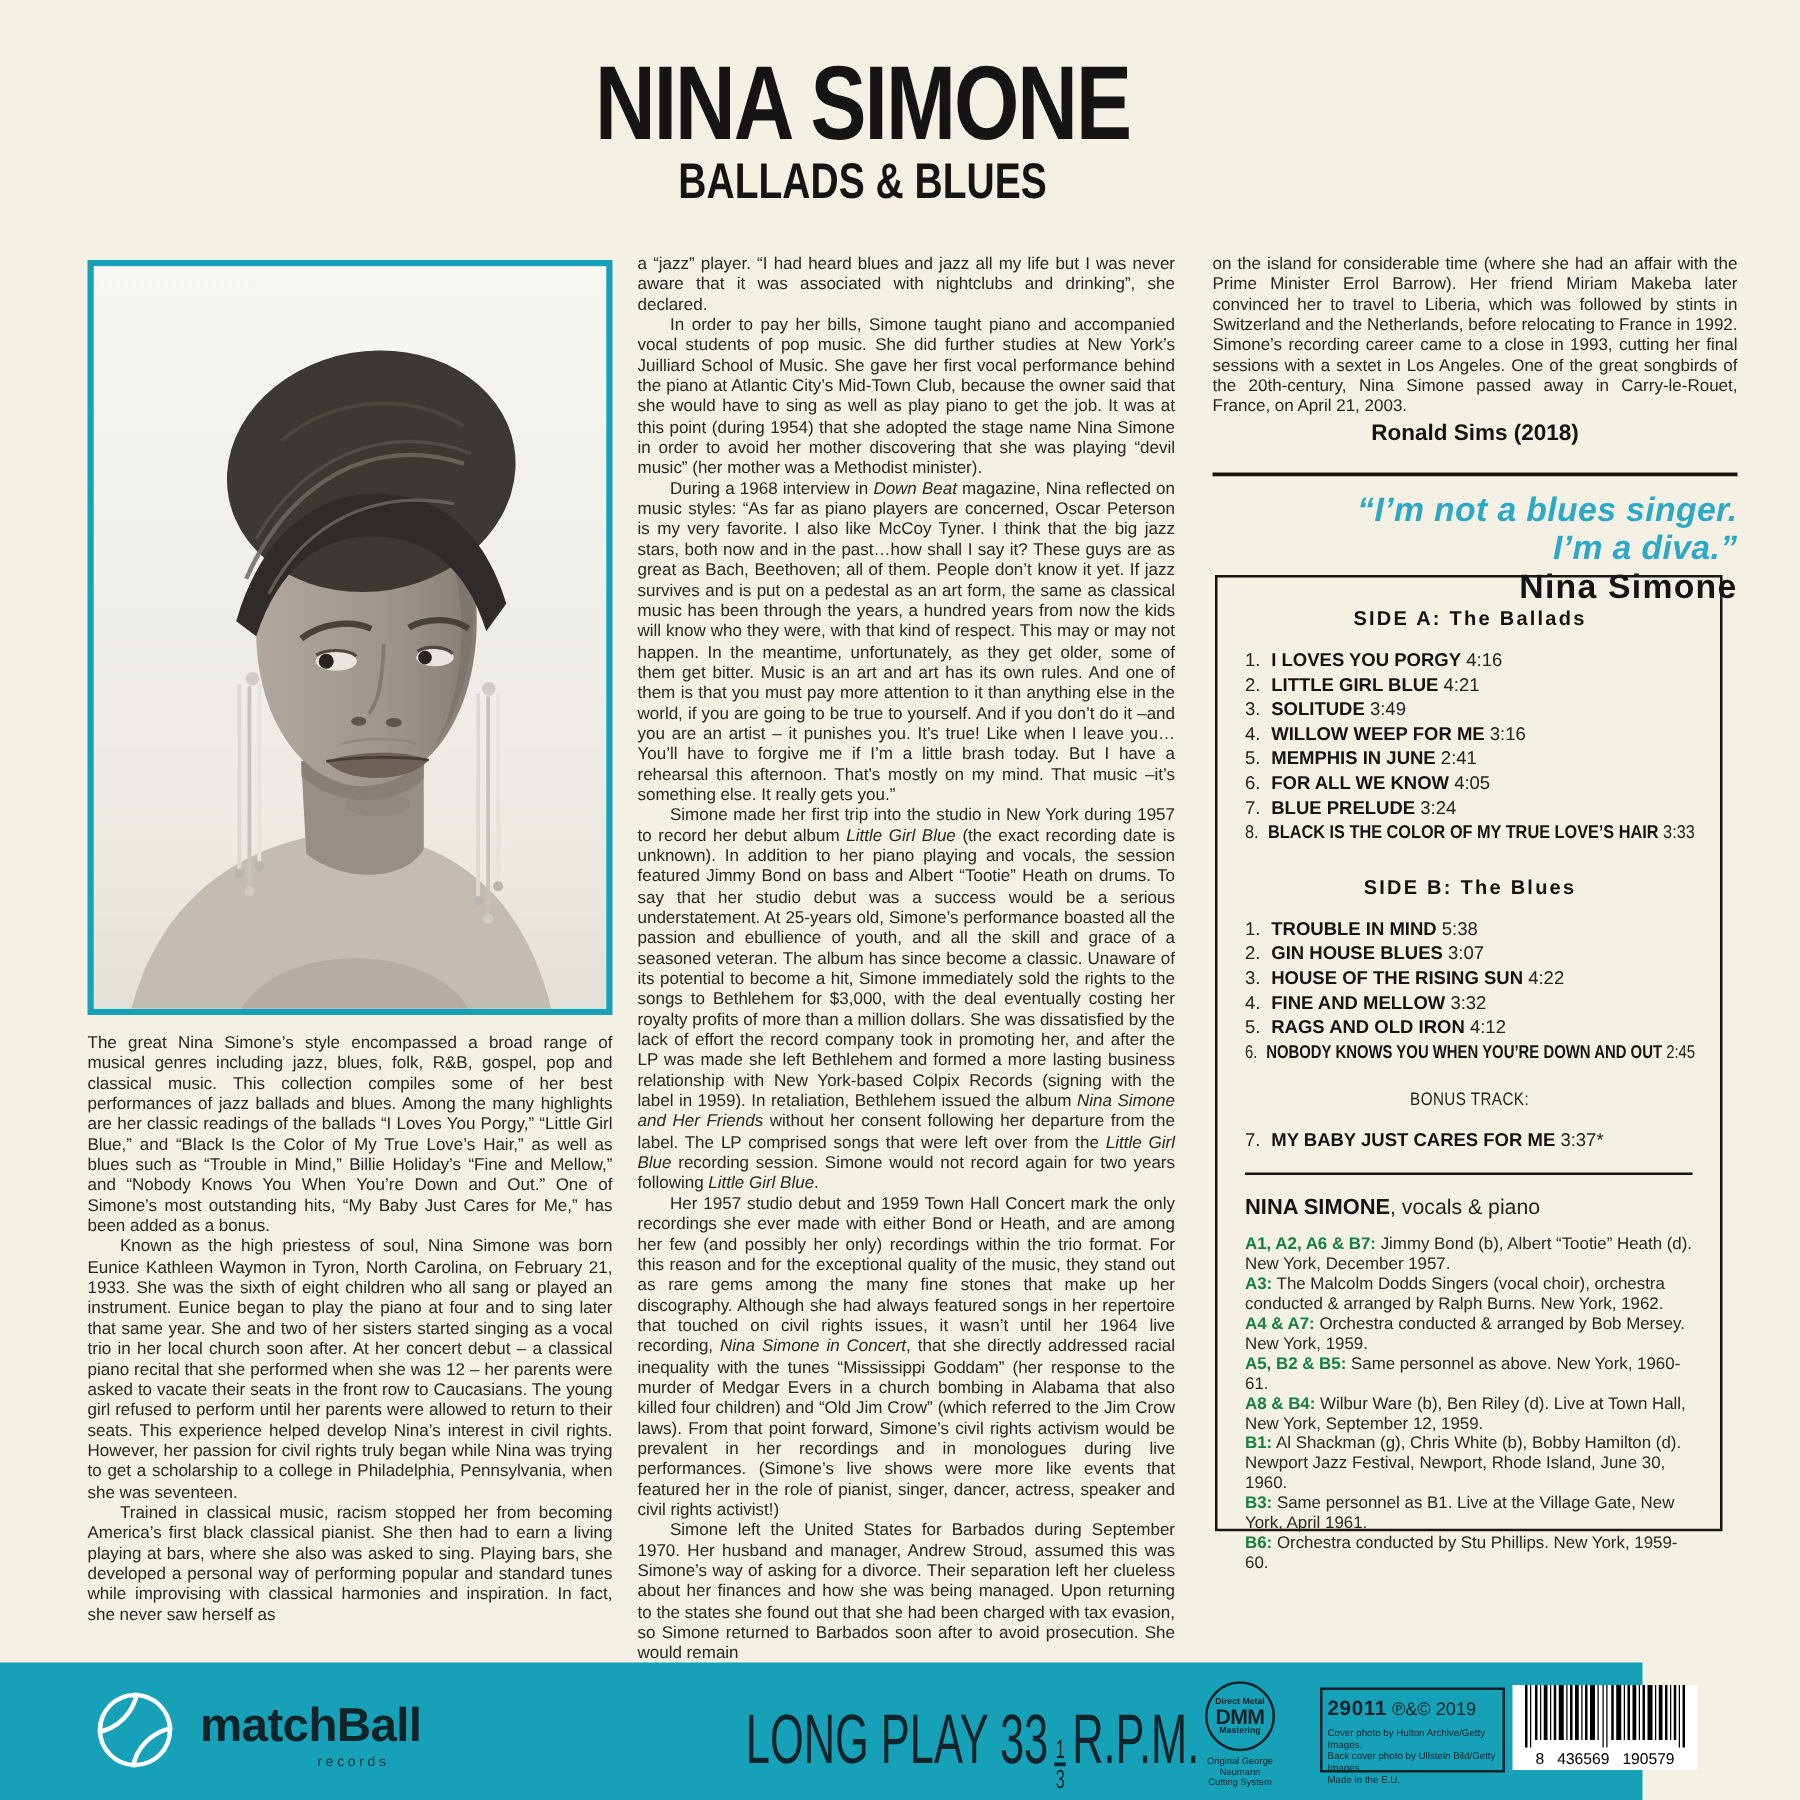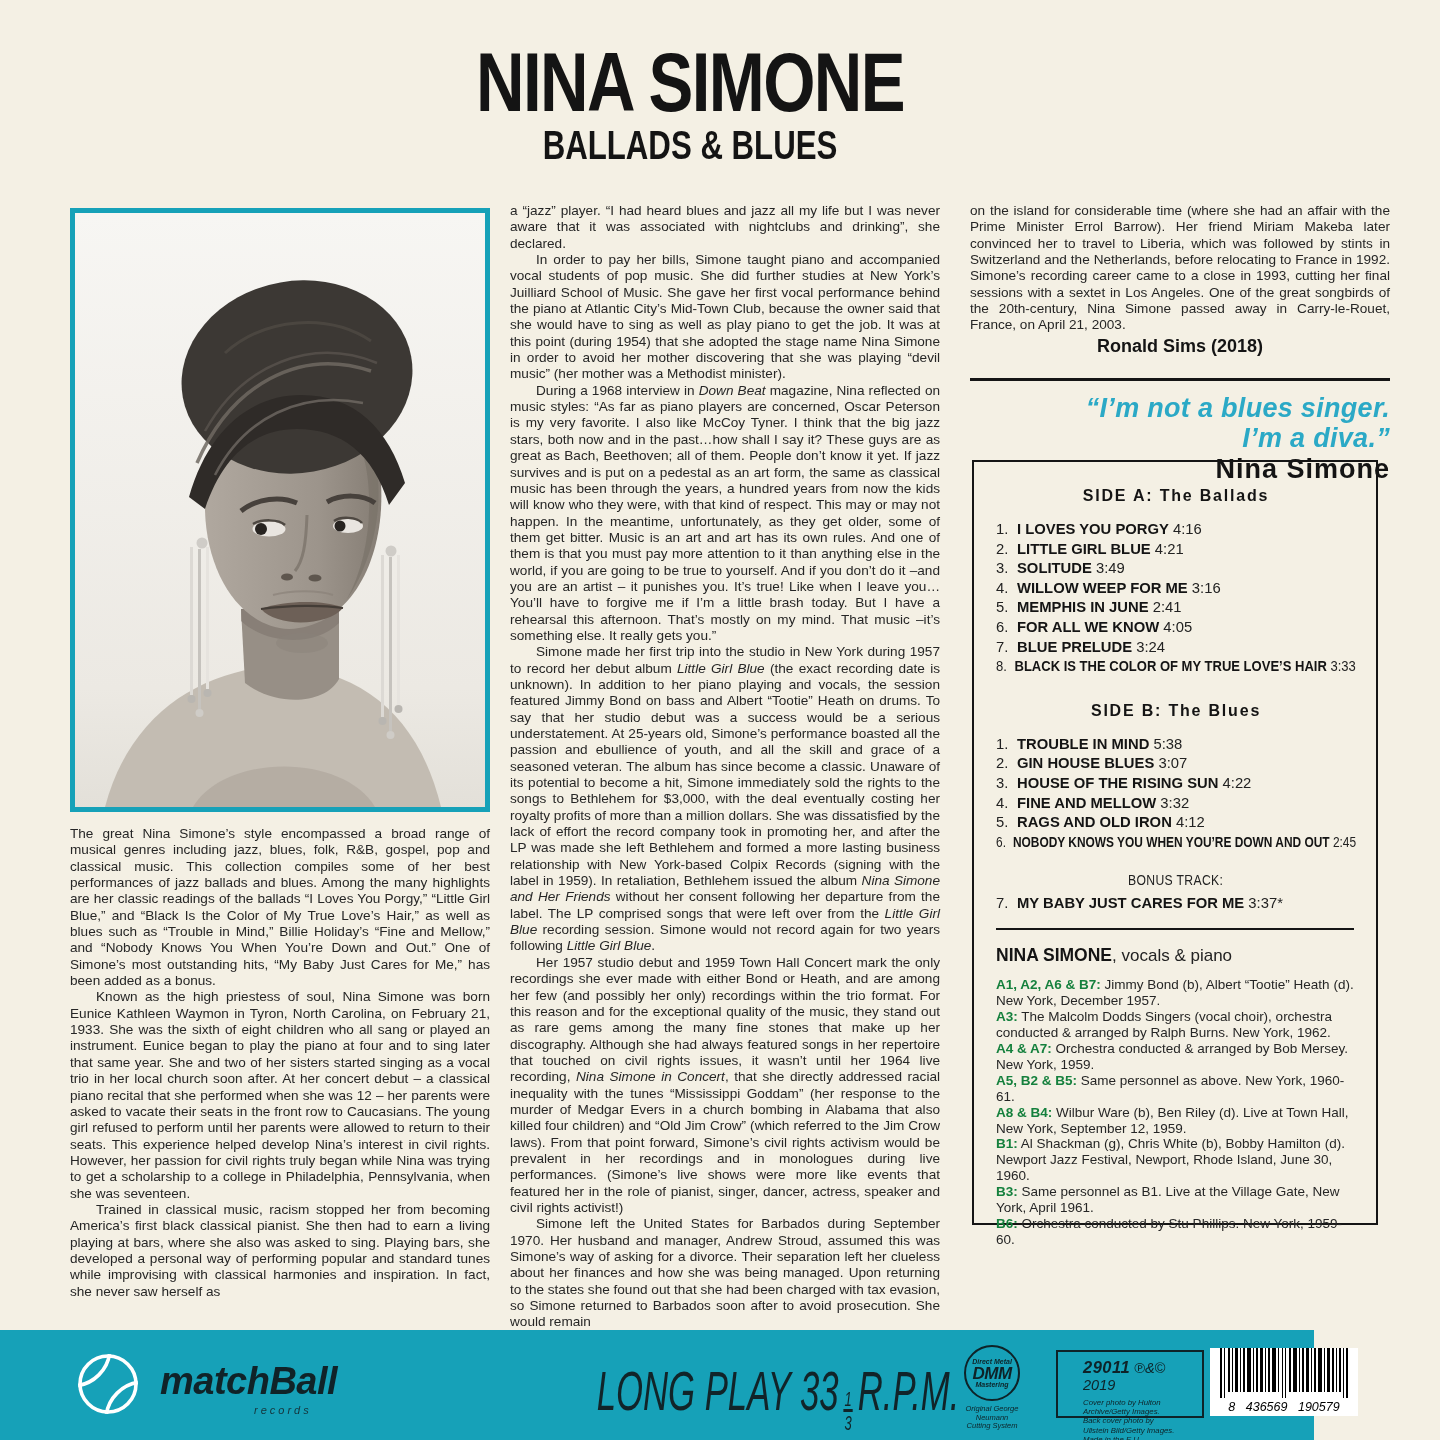--- a/index.html
+++ b/index.html
@@ -51,49 +51,49 @@
     border:2.5px solid #151515; padding:25px 20px 0 22px;
   }
   .side-header { text-align:center; font-weight:bold; font-size:16px; letter-spacing:1.8px; color:#141414; }
   .tracks { margin-top:15px; }
   .track { white-space:nowrap; font-size:14.8px; line-height:19.6px; transform-origin:left center; color:#222; }
   .track .tnum { display:inline-block; width:21px; }
   .track b { color:#141414; }
   #side-b-header { margin-top:25px; }
   .bonus-label-row { margin-top:19px; text-align:center; }
   .bonus-label { display:inline-block; font-size:14.5px; letter-spacing:0.4px; transform:scaleX(0.84); color:#222; }
-  .bonus-track { margin-top:5px; }
+  .bonus-track { margin-top:15px; }
   .box-divider { margin:14px 2px 15px 0; height:2.5px; background:#151515; }
   .artist-line { font-size:17px; color:#222; }
   .artist-line b { font-size:17.5px; color:#141414; }
   .credits { margin-top:11px; font-size:13.5px; line-height:15.9px; color:#262626; }
   .credits p { margin:0; }
   .credits b { color:#15803d; }
 
   
-  .footer { position:absolute; left:0; top:1330px; width:1314px; height:110px; background:#16a1b8;font-style:italic; }
+  .footer { position:absolute; left:0; top:1330px; width:1314px; height:110px; background:#16a1b8; }
   .ball-logo { position:absolute; left:76px; top:22px; width:64px; height:64px; }
   .brand-name { position:absolute; left:160px; top:30px; font-size:38px; font-weight:bold;
                 letter-spacing:-0.5px; color:#102328; }
   .brand-sub { position:absolute; left:254px; top:74px; font-size:11px; letter-spacing:3px; color:#15343b; }
   .longplay { position:absolute; left:778px; top:28px; transform:translateX(-50%) scaleX(0.62);
               white-space:nowrap; font-size:56px; font-weight:400; color:#112429; }
   .frac { display:inline-flex; flex-direction:column; align-items:center; vertical-align:4px; margin:0 8px; }
   .frac span { font-size:21px; line-height:19px; }
   .frac .fbar { width:15px; height:2.5px; background:#112429; margin:1px 0; }
 
   .dmm { position:absolute; left:960px; top:15px; width:64px; text-align:center; color:#0e2328; }
   .dmm-circle { width:56px; height:56px; margin:0 auto; border:2.5px solid #0e2328; border-radius:50%;
                 display:flex; flex-direction:column; justify-content:center; align-items:center; }
   .dmm-small { font-size:7px; font-weight:bold; line-height:8px; }
   .dmm-big { font-size:17px; font-weight:bold; letter-spacing:-0.5px; line-height:15px;text-align:right; }
   .dmm-sub { margin-top:4px; font-size:7.5px; line-height:8.5px; }
 
   .catalog { position:absolute; left:1056px; top:20px; width:148px; height:68px;
-             border:2.5px solid #0e2328; padding:6px 25px; color:#0e2328; }
+             border:2.5px solid #0e2328; padding:6px 4px; color:#0e2328; }
   .cat-line1 { font-size:14.5px; }
   .cat-num { font-weight:bold; font-size:16.5px; letter-spacing:0.5px; }
   .cat-lines { margin-top:5px; font-size:7.8px; line-height:9.2px; }
 
   .barcode { position:absolute; left:1210px; top:18px; width:148px; height:68px; background:#ffffff; }
   .barcode svg { display:block; width:100%; height:52px; }
   .barcode-digits { width:100%; text-align:center; font-size:12.5px; word-spacing:7px;
                     color:#000; line-height:14px; }
 </style>
 </head>

